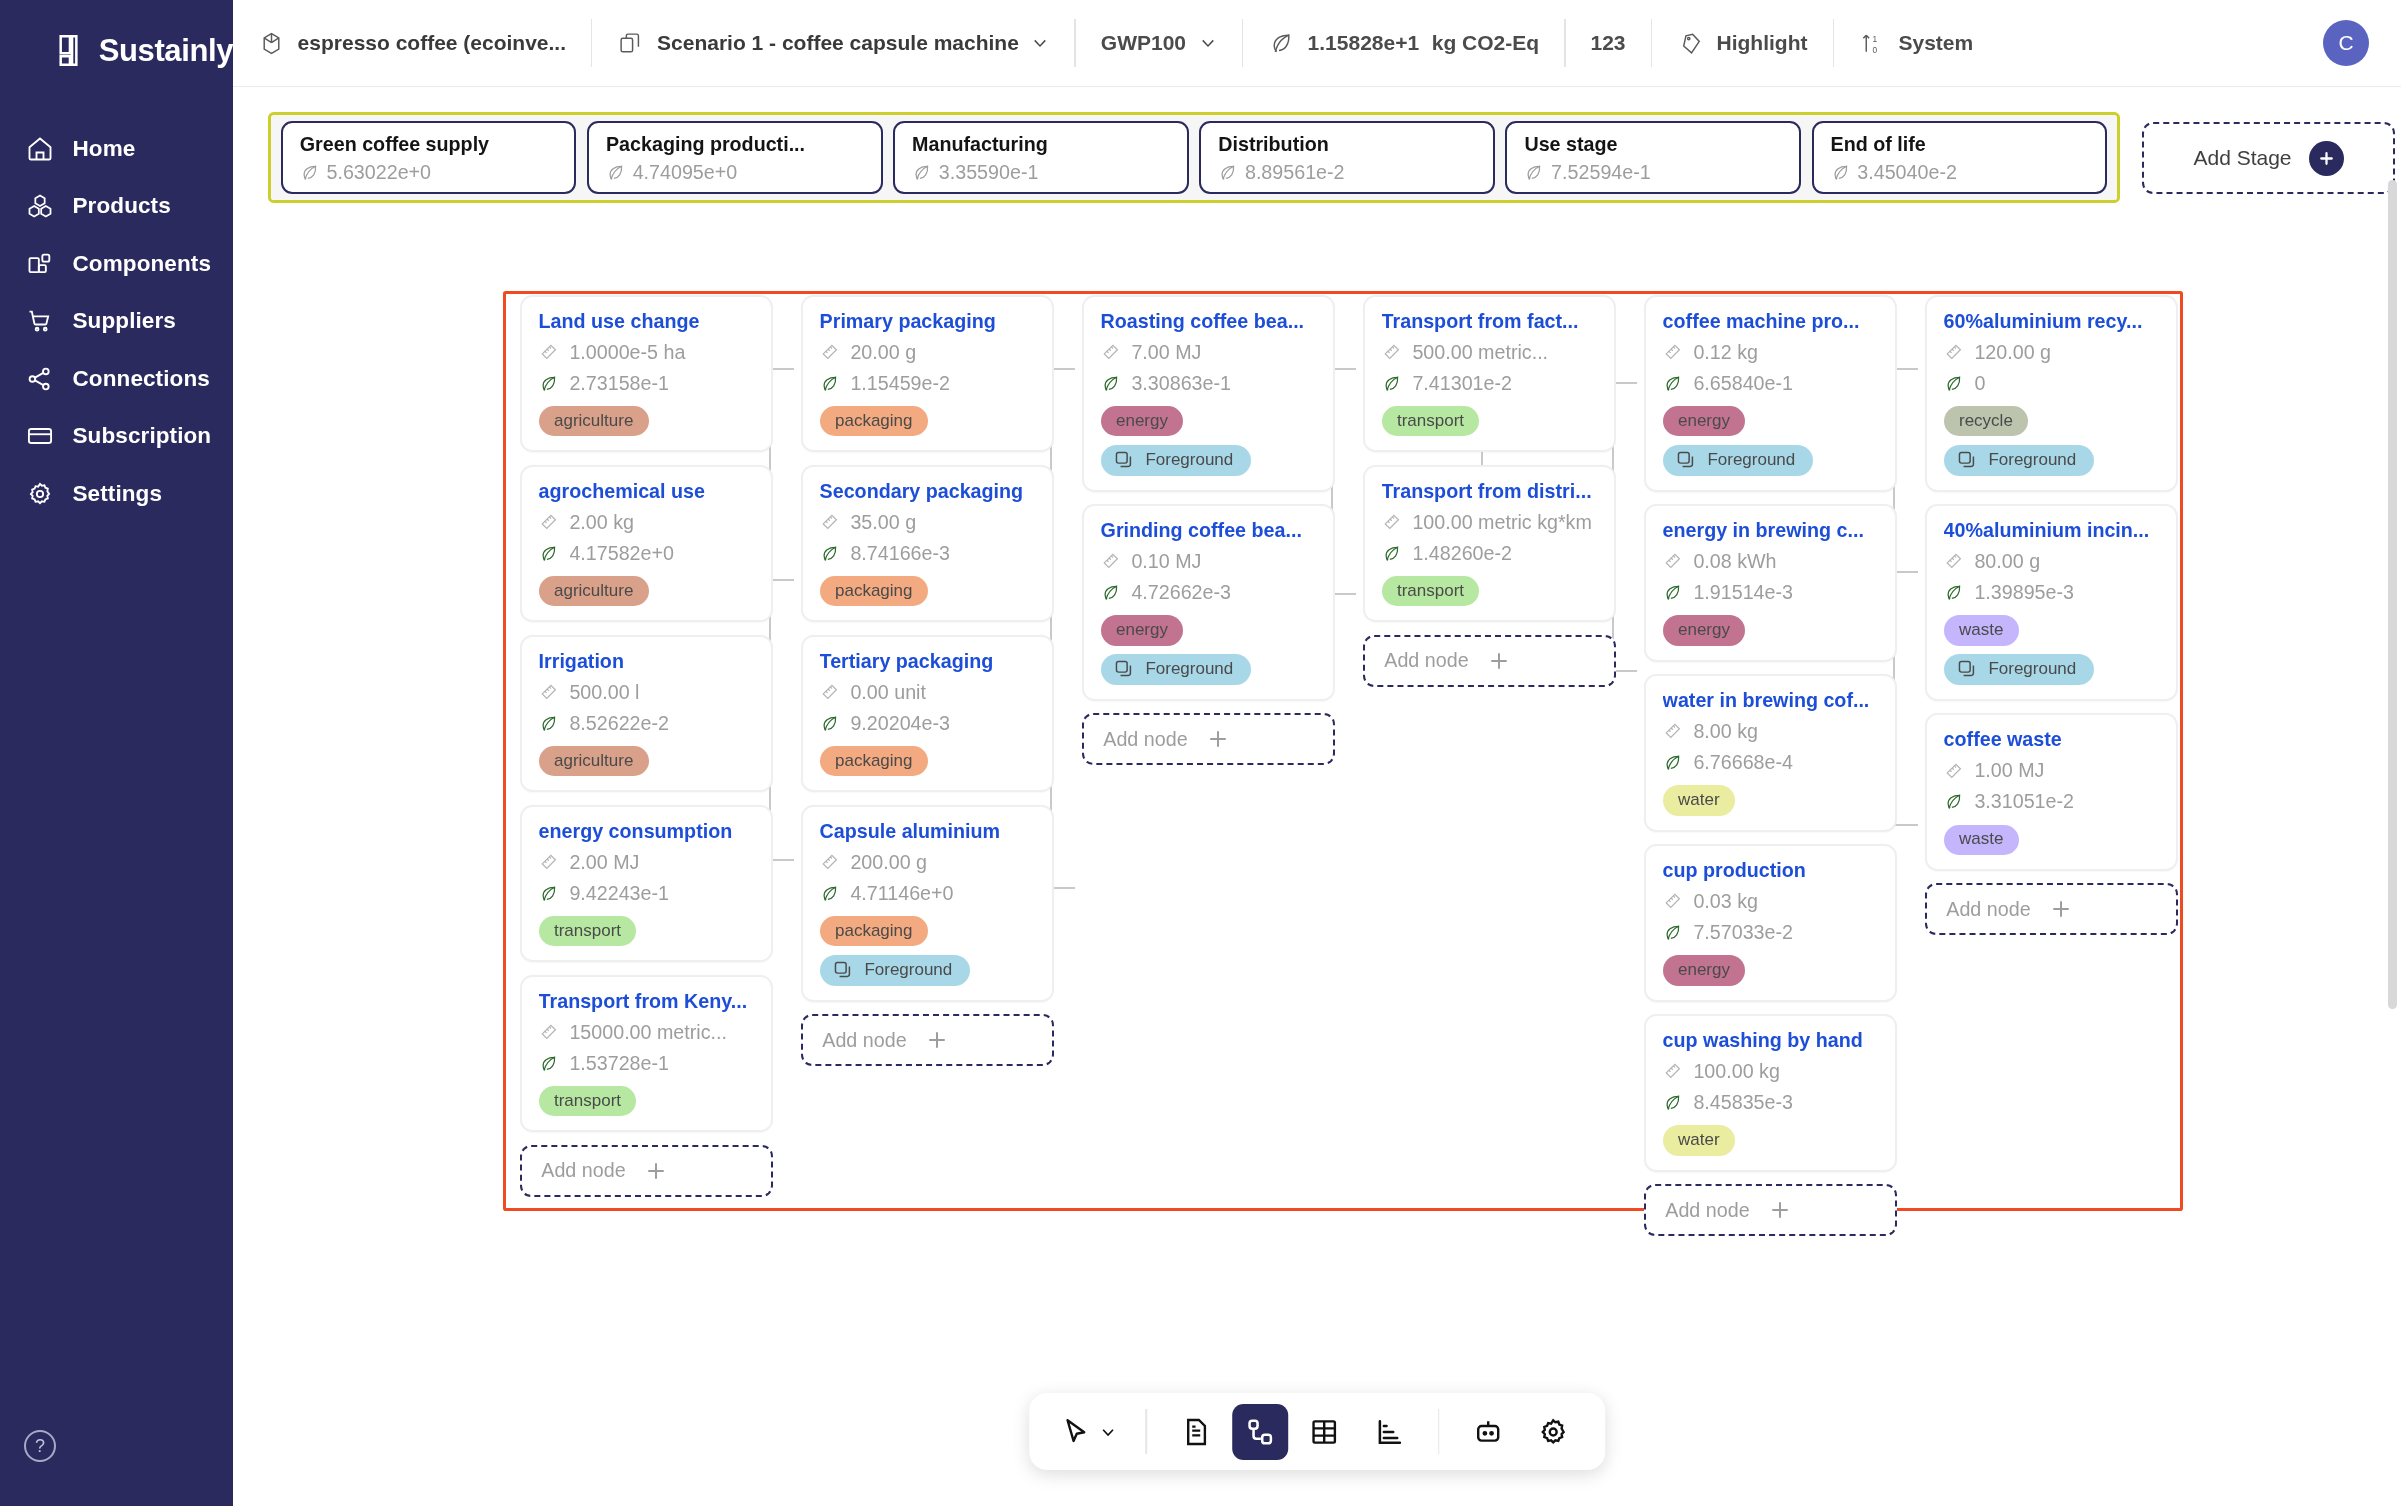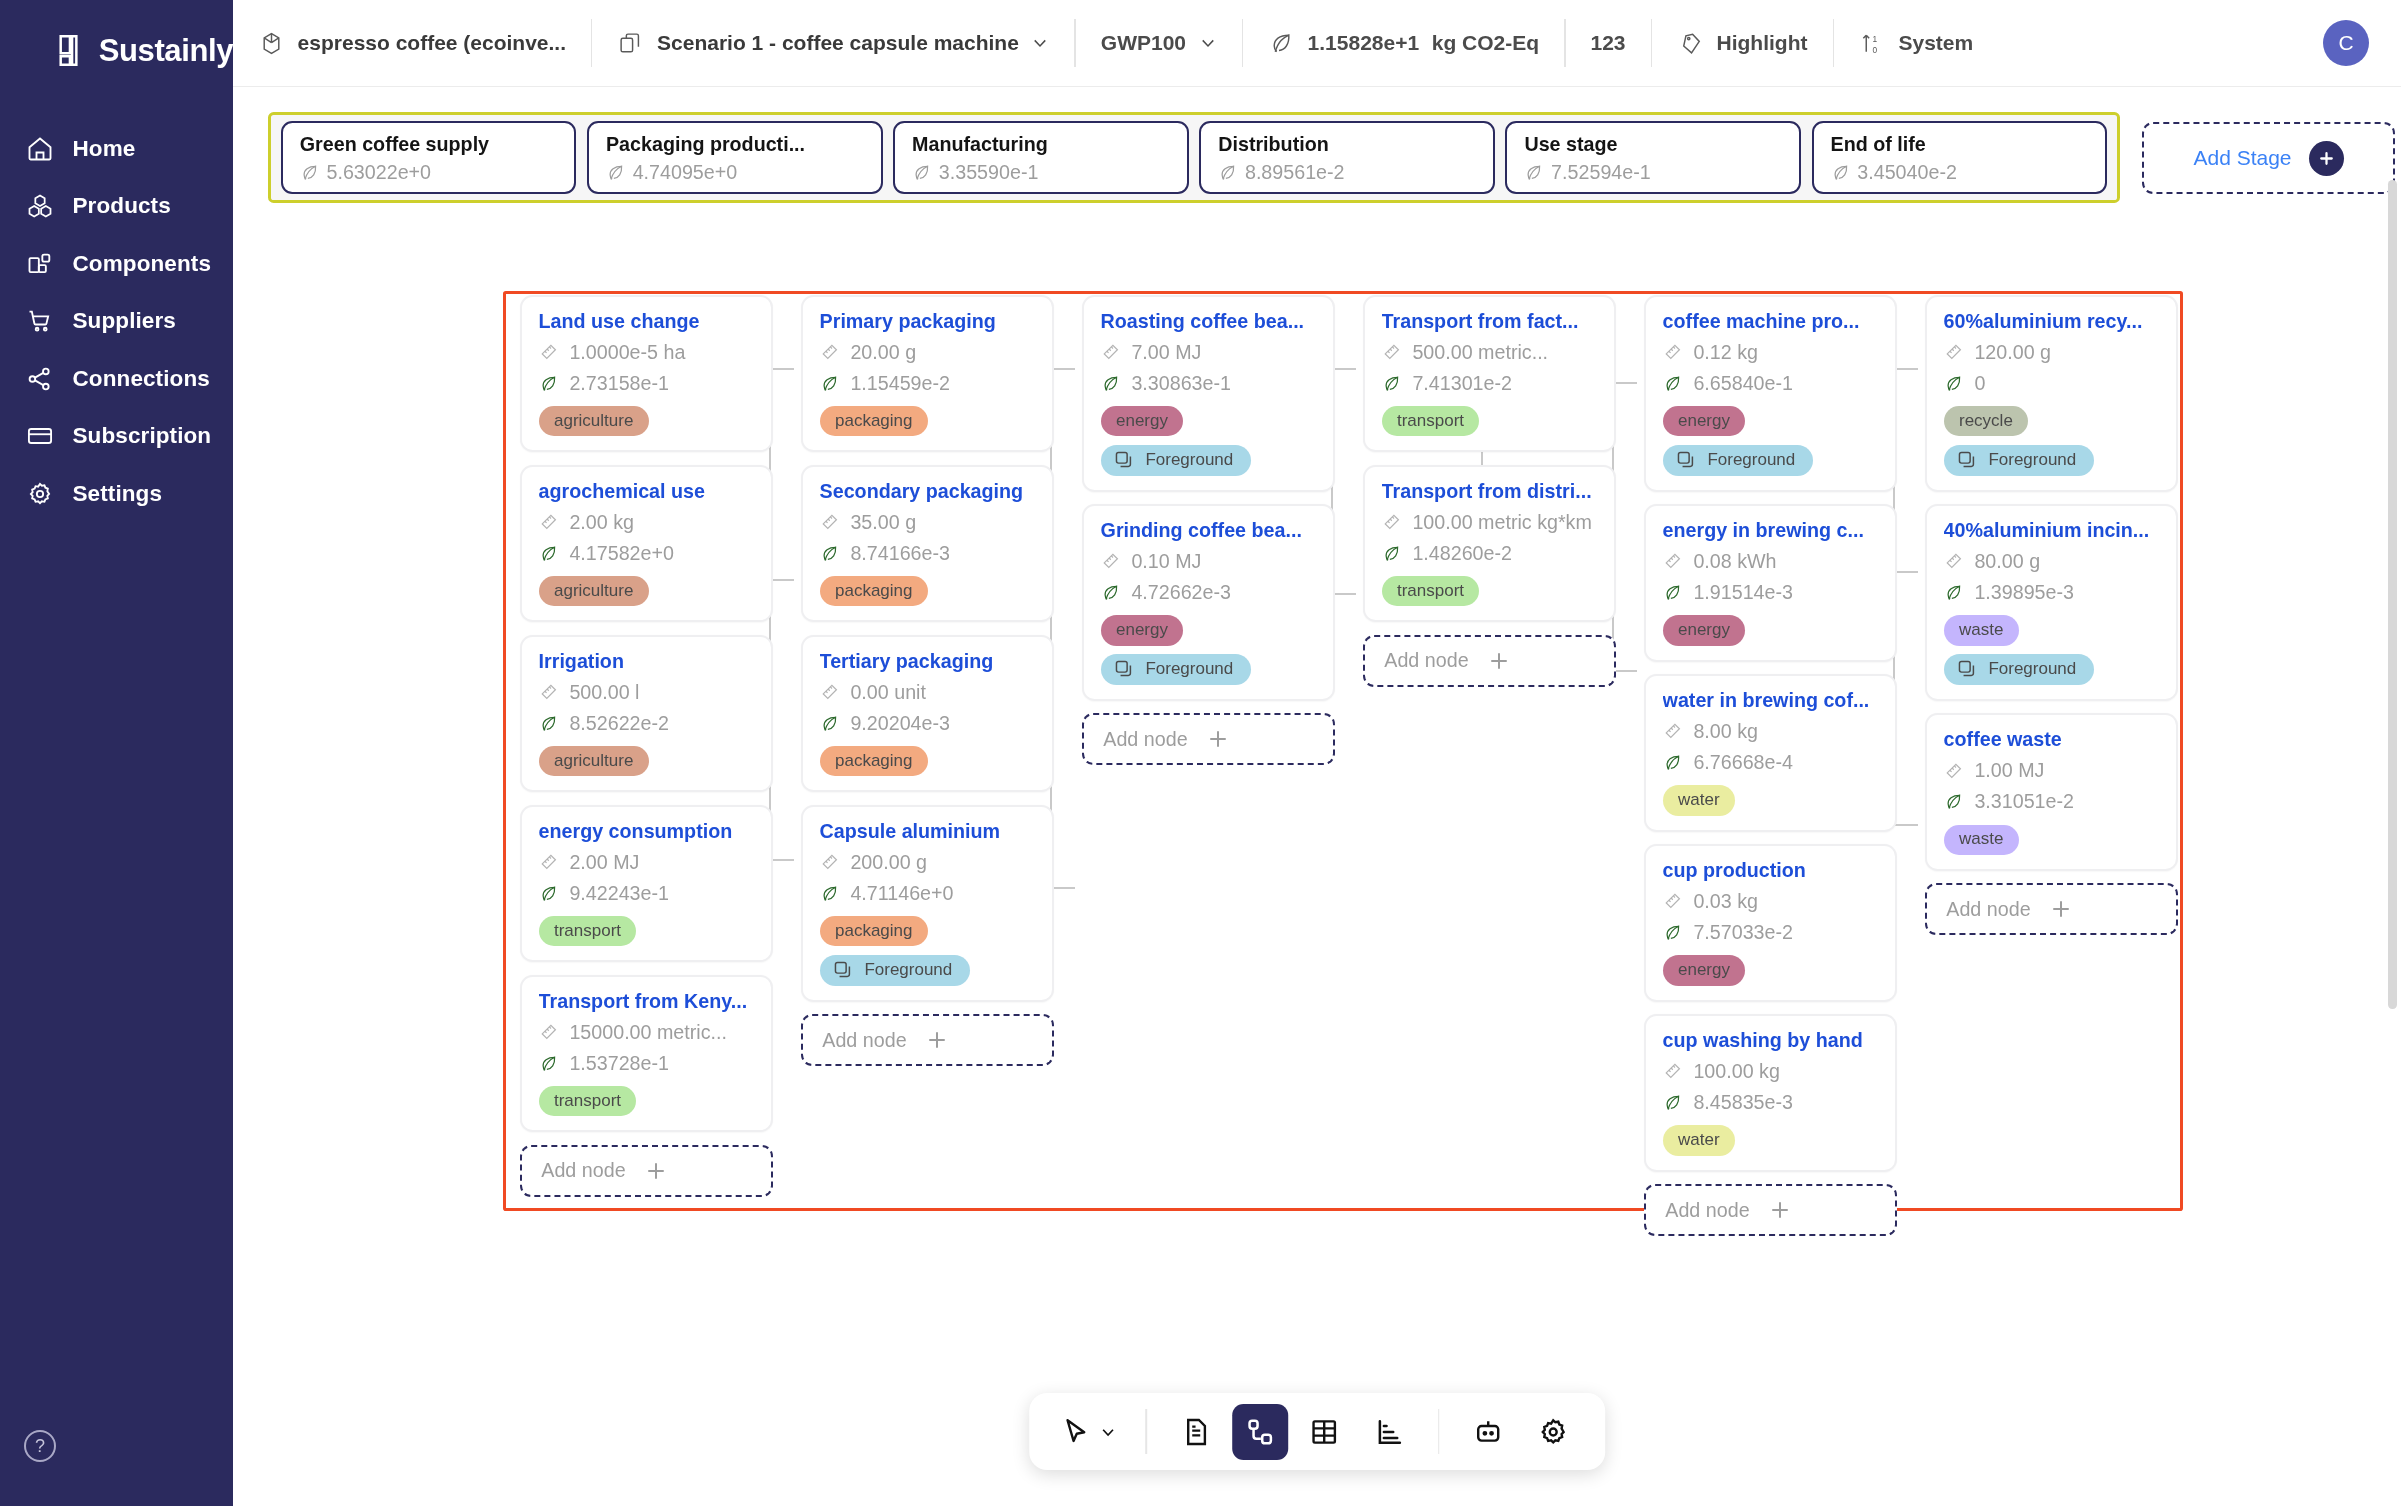--- a/index.html
+++ b/index.html
@@ -74,21 +74,21 @@
   .stage-name { font-size: 19.7px; font-weight: 700; color: #141414; white-space: nowrap; overflow:hidden; }
   .stage-val { margin-top: 5.6px; display: flex; align-items: center; gap: 7px; font-size: 19.7px; color: #9d9d9d; }
 
   .add-stage {
     position: absolute; left: 1909px; top: 35px;
     width: 253px; height: 72px;
     border: 2.8px dashed #2b2a5e; border-radius: 11.2px;
     background: #fff; display: flex; align-items: center;
     justify-content: center; gap: 17px; cursor: pointer;
   }
-  .add-stage-label { font-size: 21px; color: #3b82f6; font-weight: 500; }
+  .add-stage-label { font-size: 21px; color: #404040; font-weight: 500; }
   .plus-circle {
     width: 35px; height: 35px; border-radius: 50%; background: #2b2a5e;
     display: flex; align-items: center; justify-content: center;
   }
 
   .flow-frame {
     position: absolute; left: 270px; top: 204px;
     width: 1680px; height: 920px;
     border: 3.5px solid #f04a23; border-radius: 2.8px;
     background: transparent;

